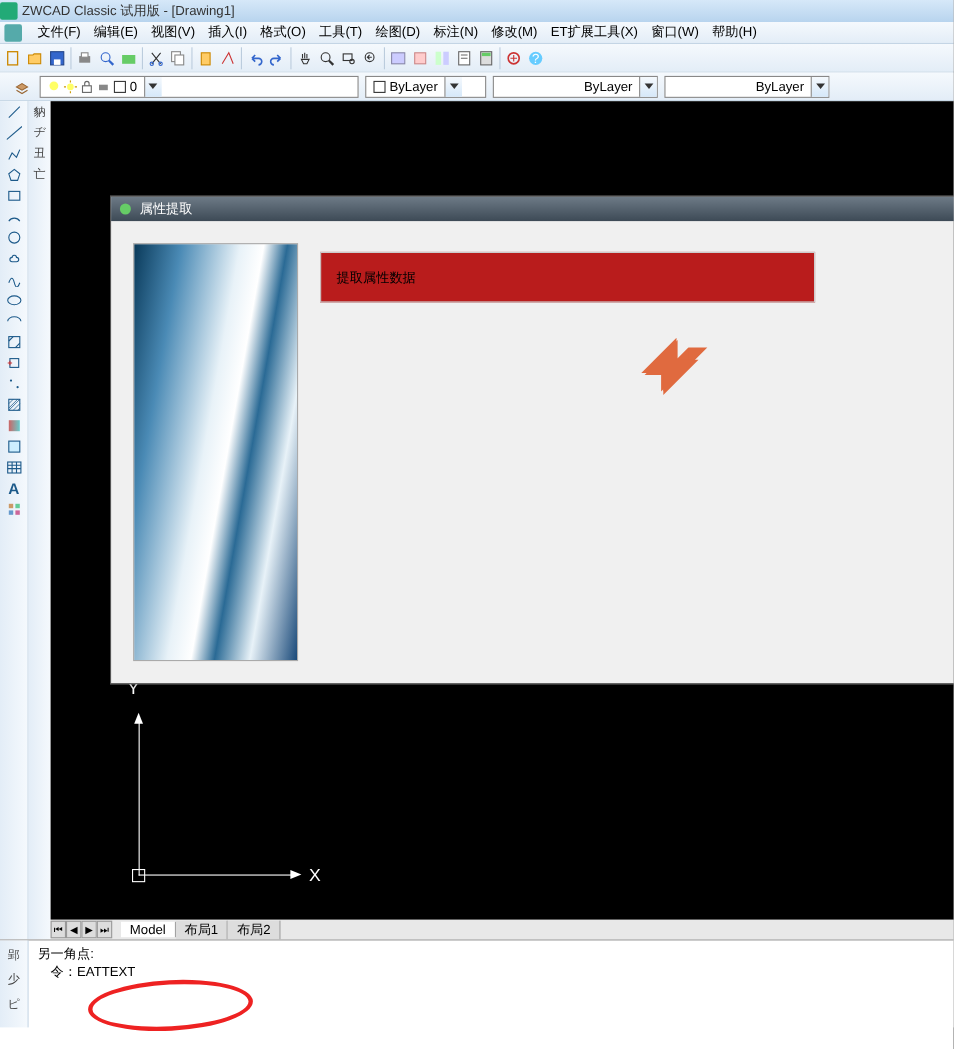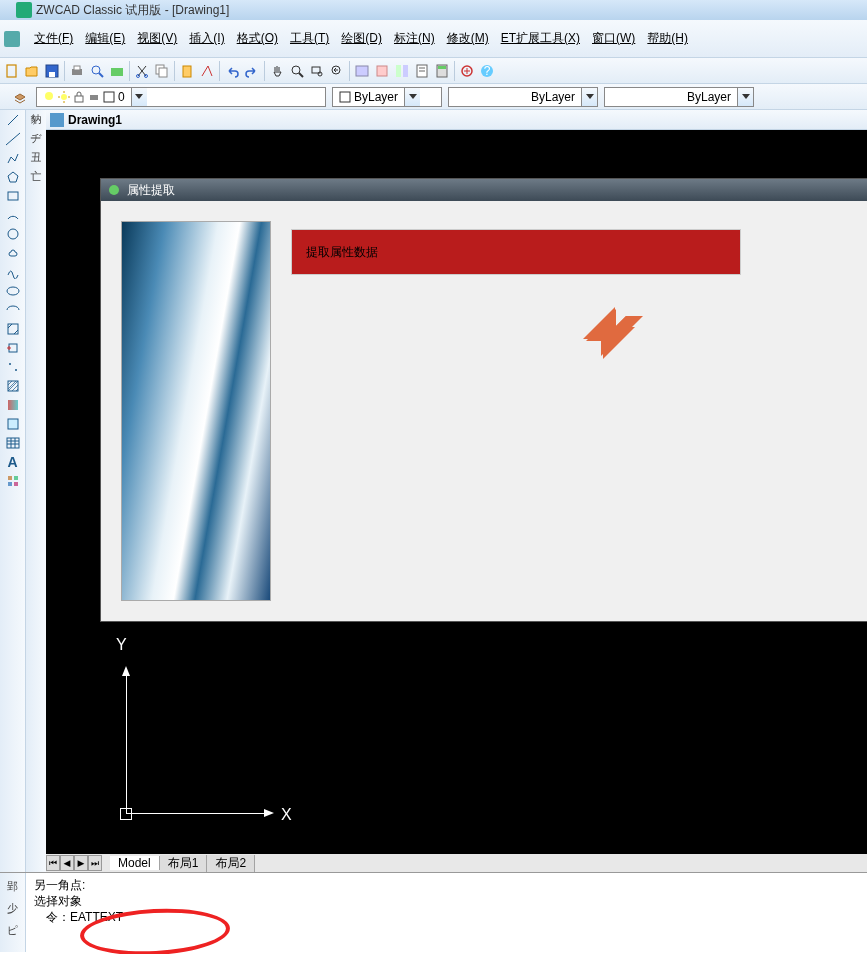--- a/index.html
+++ b/index.html
@@ -1,21 +1,21 @@
 <!DOCTYPE html>
 <html><head>
 <meta charset="utf-8">
 <style>
 * { margin: 0; padding: 0; box-sizing: border-box; font-family: "Microsoft YaHei", "SimSun", Arial, sans-serif; font-size: 12px; }
 body { width: 867px; height: 954px; background: #fff; overflow: hidden; position: relative; }
 
-.title-bar { height: 20px; background: linear-gradient(#d6e8f9, #b8d4ee); display: flex; align-items: center; padding: 0 16px; color: #333; }
+.title-bar { height: 20px; background: linear-gradient(#d6e8f9, #b8d4ee); display: flex; align-items: center; padding: 0 0; color: #333; }
 .title-bar .logo { width: 16px; height: 16px; background: #2a7; border-radius: 2px; margin-right: 4px; }
 
-.menu-bar { height: 38px; background: linear-gradient(#f5f9fd, #e3edf7); display: flex; align-items: center; padding: 0 4px; border-bottom: 1px solid #c4d5e5; text-decoration: underline; }
+.menu-bar { height: 20px; background: linear-gradient(#f5f9fd, #e3edf7); display: flex; align-items: center; padding: 0 4px; border-bottom: 1px solid #c4d5e5; }
 .menu-bar .logo2 { width: 16px; height: 16px; background: #5aa; border-radius: 2px; margin-right: 8px; }
 .menu-item { padding: 2px 6px; cursor: default; }
 
 .toolbar { height: 26px; background: linear-gradient(#f5f9fd, #e3edf7); display: flex; align-items: center; border-bottom: 1px solid #c4d5e5; padding-left: 2px; }
 .toolbar .sep { width: 1px; height: 20px; background: #bcd; margin: 0 2px; }
 .tb-icon { width: 16px; height: 16px; margin: 0 2px; display: inline-flex; align-items: center; justify-content: center; cursor: pointer; }
 
 .dropdown { display: inline-flex; align-items: center; background: #fff; border: 1px solid #888; height: 20px; }
 .dropdown-text { padding: 0 6px; white-space: nowrap; }
 .dropdown-btn { width: 16px; height: 18px; background: linear-gradient(#f5f9fd,#d6e8f9); border-left: 1px solid #888; display: flex; align-items: center; justify-content: center; }
@@ -416,24 +416,20 @@
   </div>
 
   <div class="ann-sidebar">
     <span class="ann-icon">豽</span>
     <span class="ann-icon">ヂ</span>
     <span class="ann-icon">丑</span>
     <span class="ann-icon">亡</span>
   </div>
 
   <div class="canvas-wrap">
-    <div class="doc-tab">
-      <span class="logo3"></span>
-      <b>Drawing1</b>
-    </div>
     <div class="canvas">
       <div class="ucs">
         <div class="y-axis"></div>
         <div class="x-axis"></div>
         <div class="ucs-origin"></div>
         <span class="ly">Y</span>
         <span class="lx">X</span>
       </div>
     </div>
     <div class="layout-tabs">
@@ -452,21 +448,20 @@
 </div>
 
 <div class="cmd-area">
   <div class="cmd-side">
     <span class="ann-icon">郢</span>
     <span class="ann-icon">少</span>
     <span class="ann-icon">ピ</span>
   </div>
   <div class="cmd-text">
     <div>另一角点:</div>
-    <div>选择对象</div>
     <div style="padding-left:12px">令：EATTEXT</div>
     <div class="red-mark"></div>
   </div>
 </div>
 
 <div class="dialog">
   <div class="dlg-title">
     <span class="dlg-title-left">
       <svg width="14" height="14">
           <circle cx="7" cy="7" r="5" fill="#6c6"></circle>

